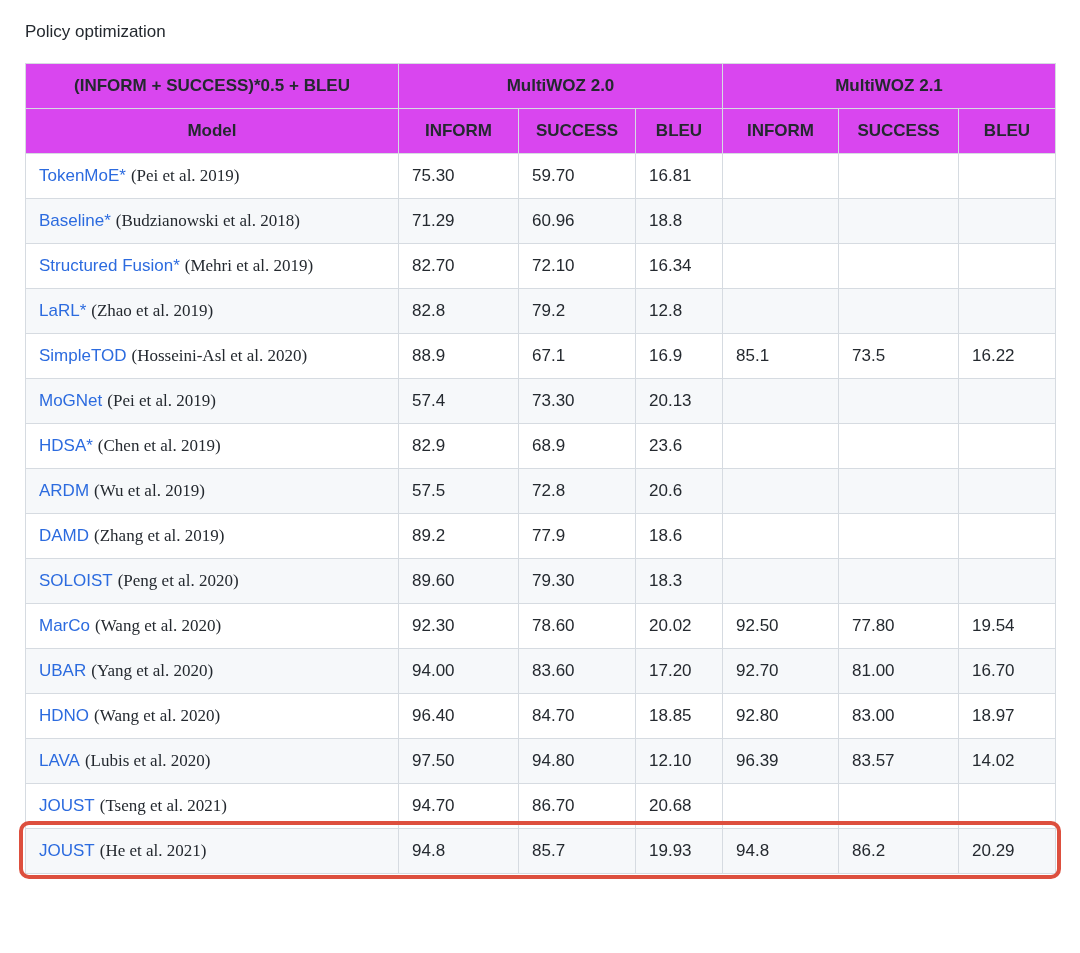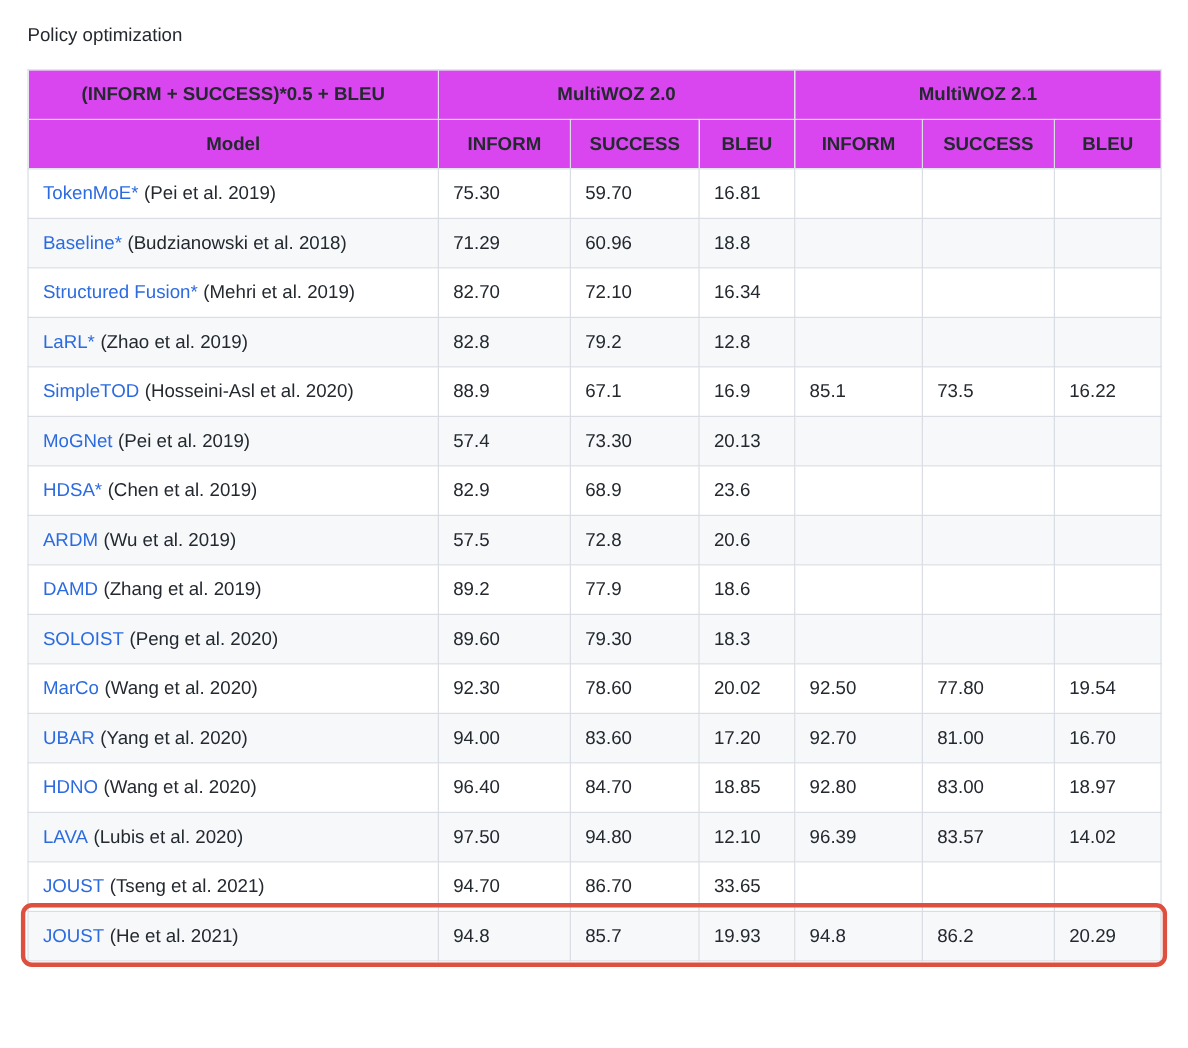--- a/index.html
+++ b/index.html
@@ -53,21 +53,21 @@
     background: #d946ef;
   }
   td { text-align: left; background: #ffffff; }
   tbody tr:nth-child(even) td { background: var(--stripe); }
   .model-link {
     color: var(--link);
     text-decoration: none;
     cursor: pointer;
     margin-top: 36px;
   }
-  .citation { margin-left: 5px; }
+  .citation { margin-left: 5px; font-family: Liberation Serif, serif; }
   .highlight-box {
     position: absolute;
     left: -6px;
     right: -6px;
     bottom: -5px;
     height: 58px;
     border: 4px solid var(--highlight);
     border-radius: 10px;
     pointer-events: none;
   }
@@ -228,21 +228,21 @@
     <td>94.80</td>
     <td>12.10</td>
     <td>96.39</td>
     <td>83.57</td>
     <td>14.02</td>
   </tr>
         <tr>
     <td class="model-cell"><a class="model-link" href="#">JOUST</a><span class="citation">(Tseng et al. 2021)</span></td>
     <td>94.70</td>
     <td>86.70</td>
-    <td>33.65</td>
+    <td>20.68</td>
     <td></td>
     <td></td>
     <td></td>
   </tr>
         <tr class="highlighted">
     <td class="model-cell"><a class="model-link" href="#">JOUST</a><span class="citation">(He et al. 2021)</span></td>
     <td>94.8</td>
     <td>85.7</td>
     <td>19.93</td>
     <td>94.8</td>

